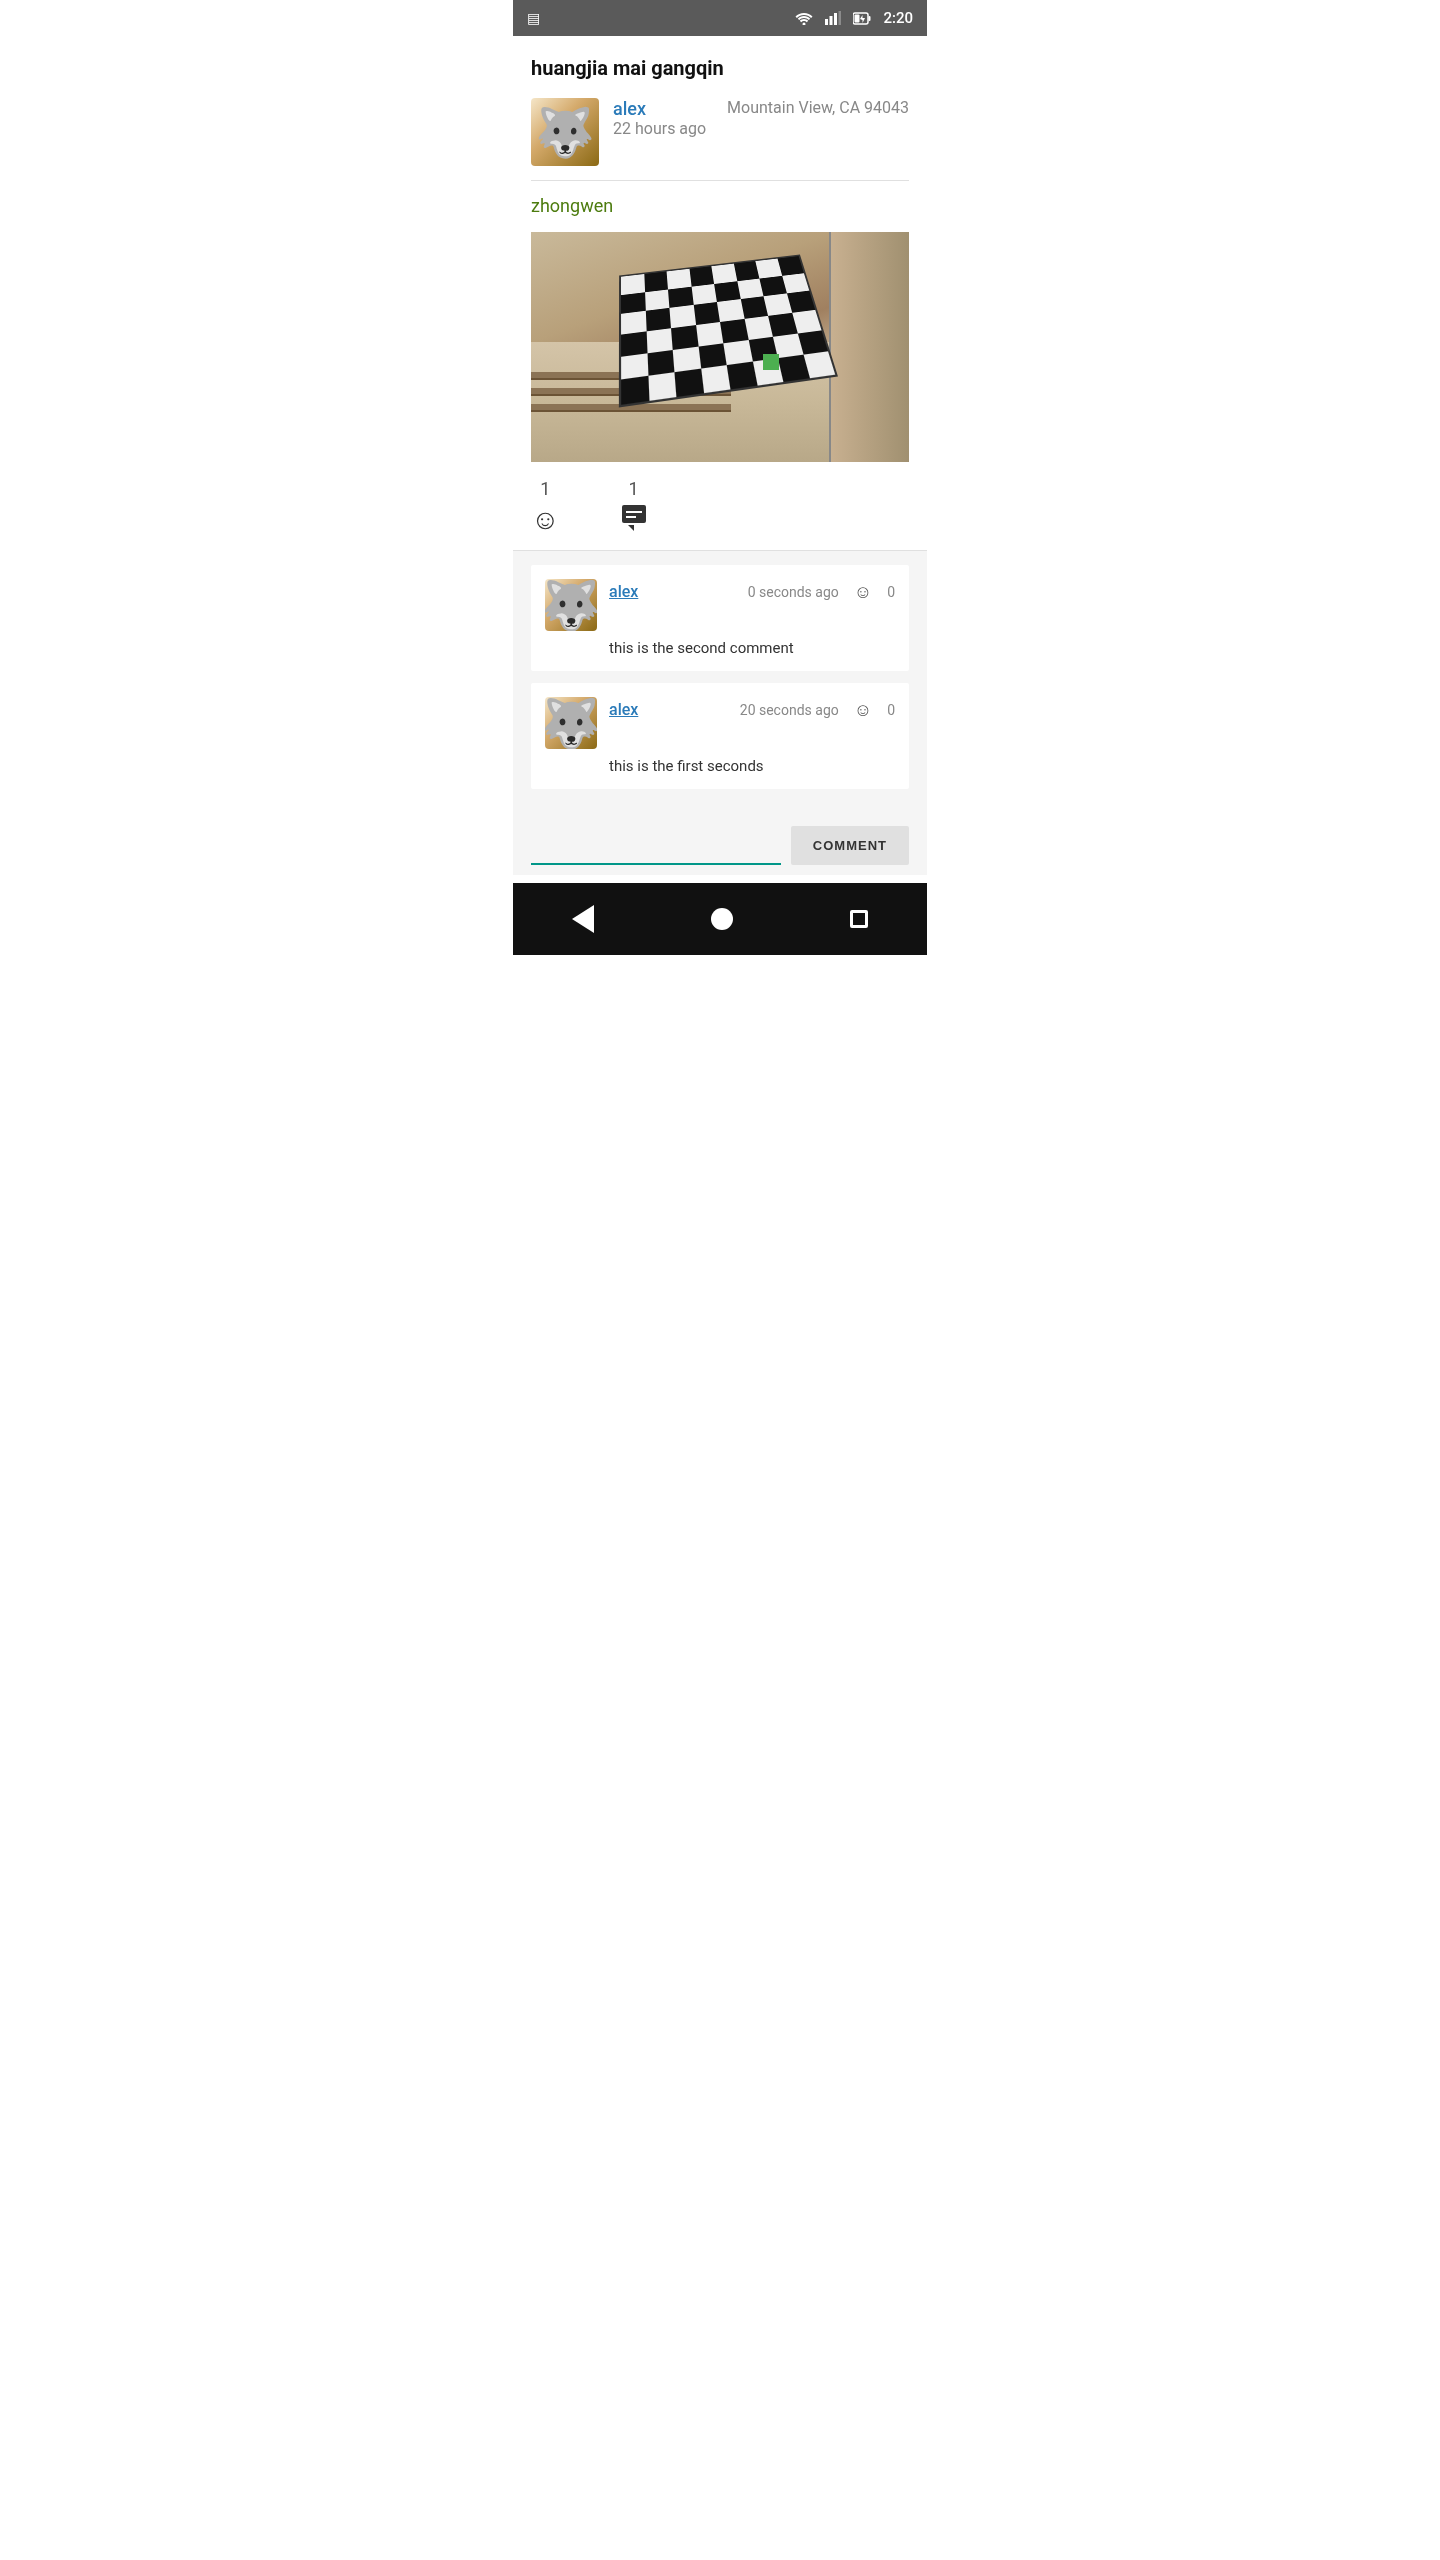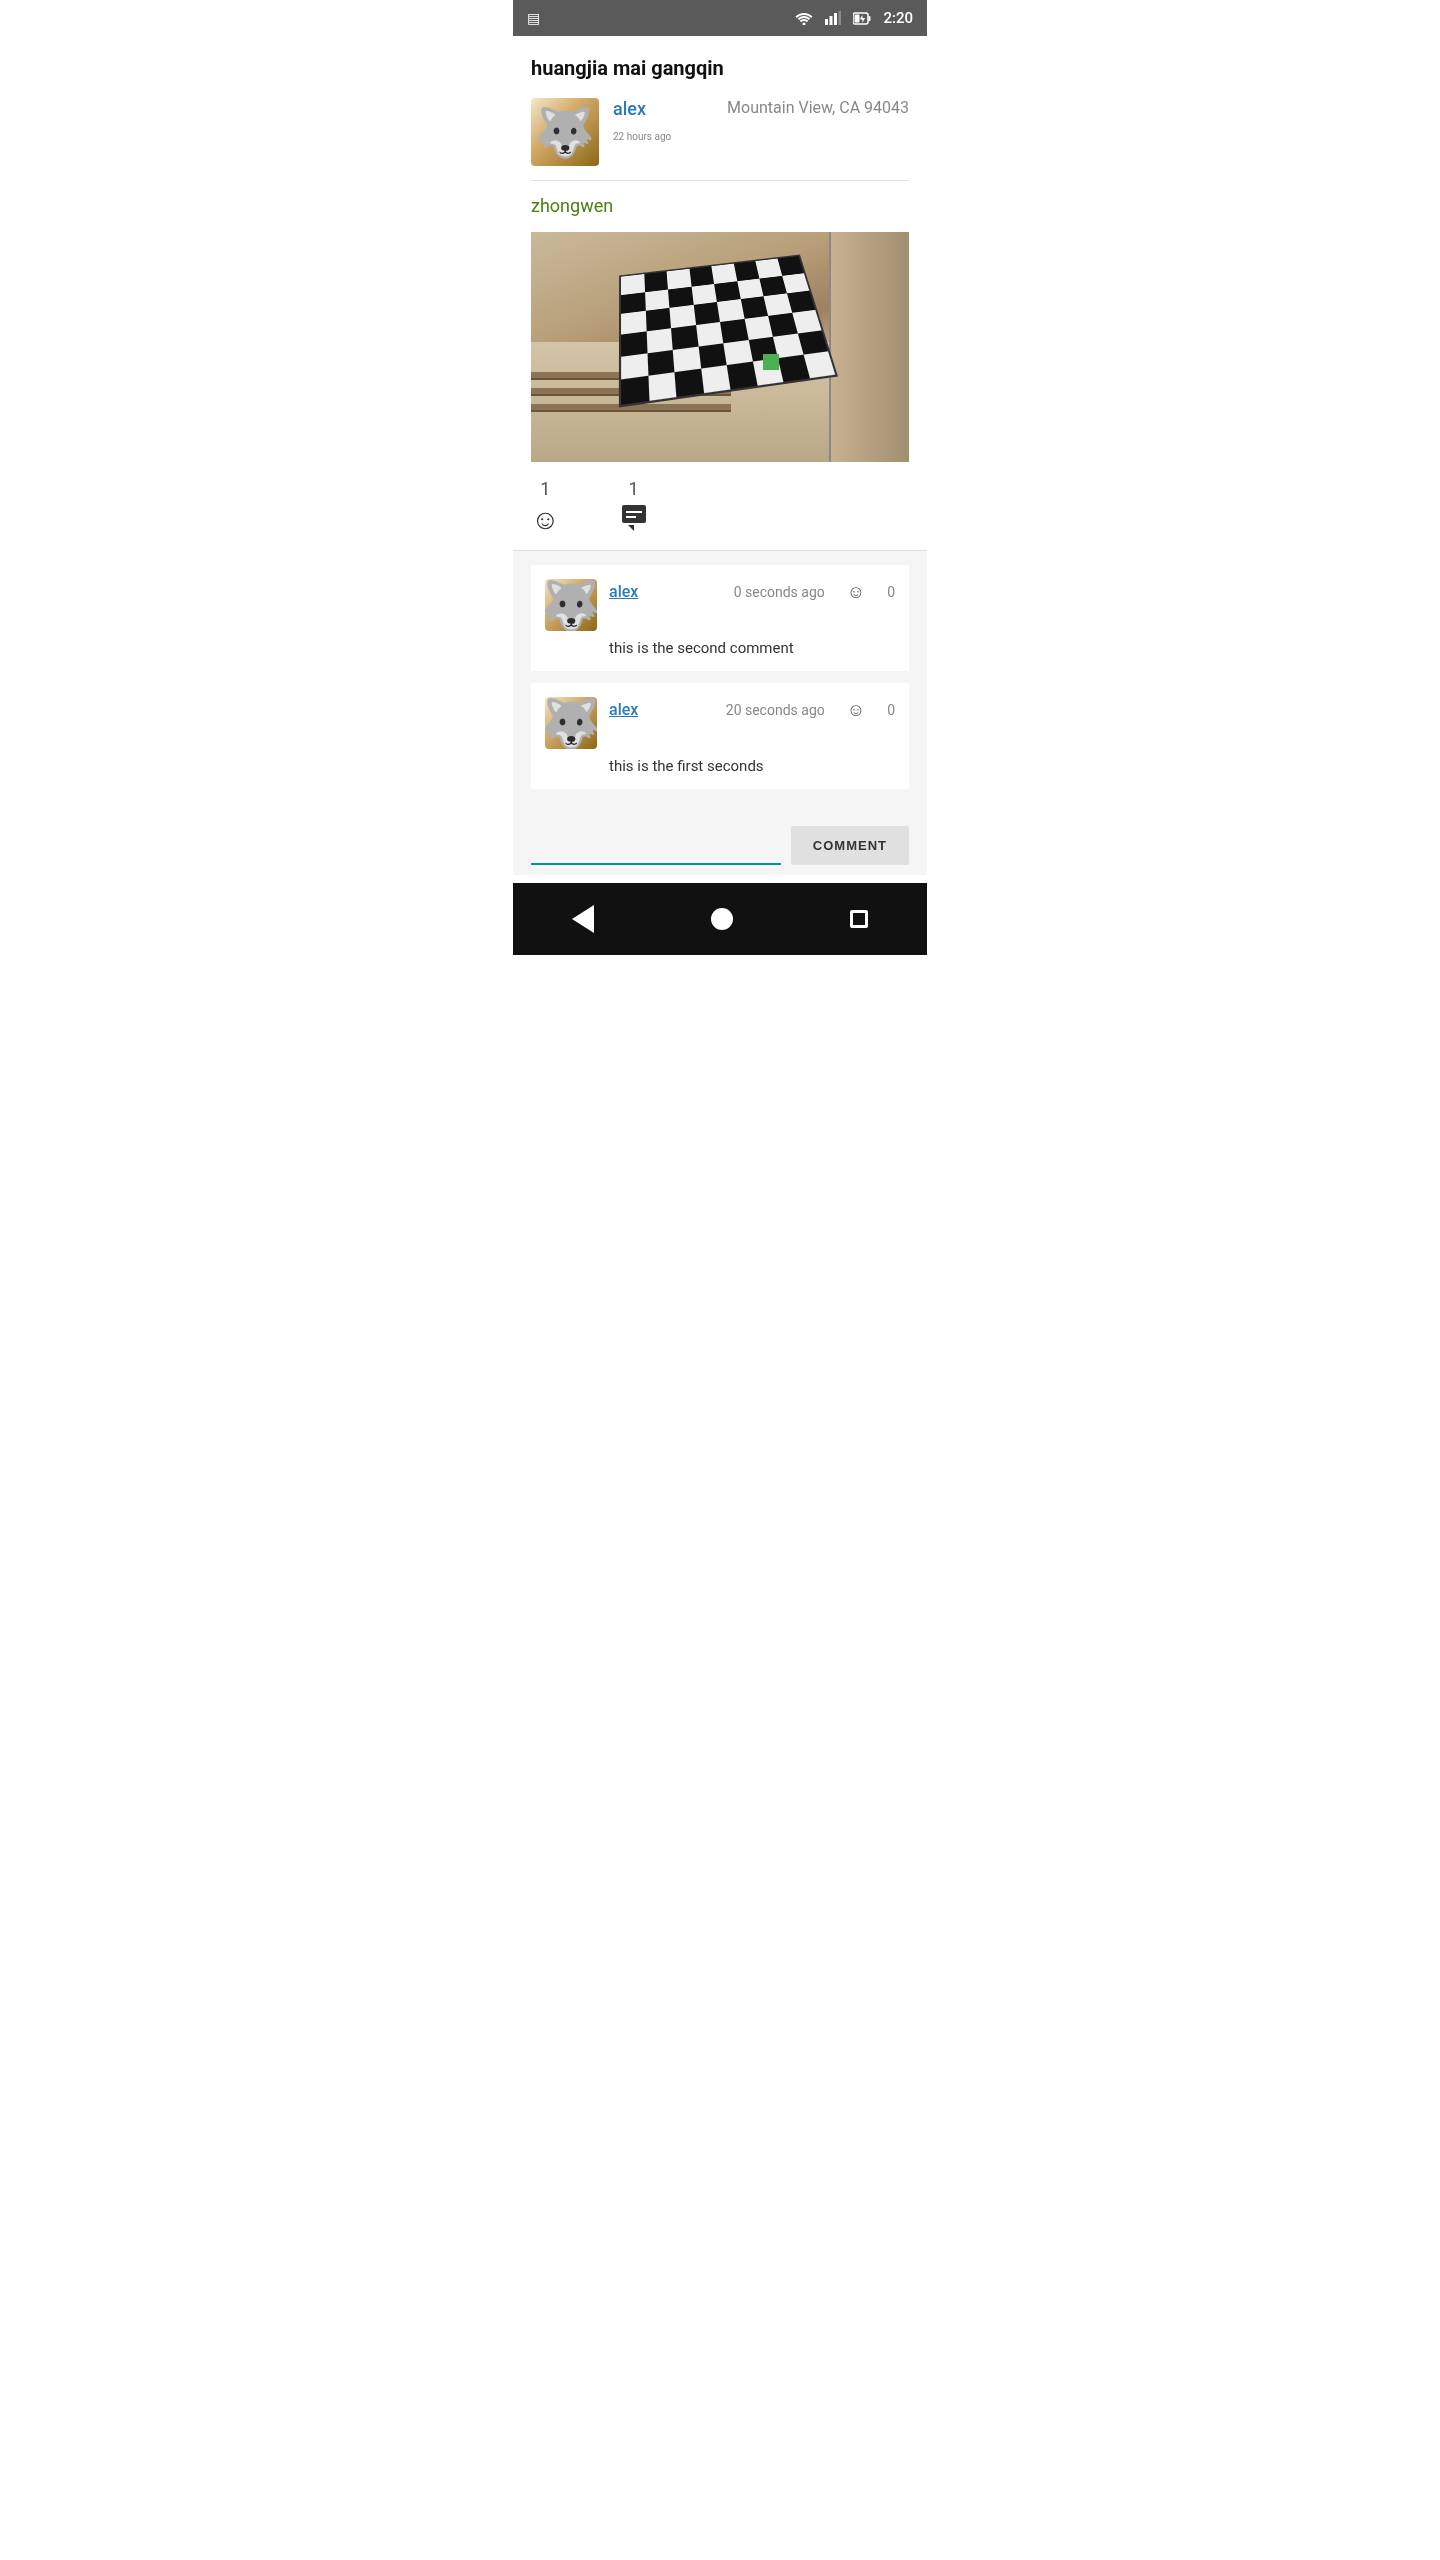--- a/index.html
+++ b/index.html
@@ -85,23 +85,23 @@
       text-decoration: none;
     }
 
     .post-location {
       font-size: 16px;
       color: #888;
       float: right;
     }
 
     .post-time {
-      font-size: 10px;
+      font-size: 16px;
       color: #888;
-      margin-top: 12px;
+      margin-top: 0;
       display: block;
     }
 
     .divider {
       border: none;
       border-top: 1px solid #e0e0e0;
       margin: 14px 0;
     }
 
     .post-description {
@@ -252,21 +252,21 @@
 
     .comment-username {
       color: #2b7bb9;
       font-size: 16px;
       font-weight: 500;
     }
 
     .comment-time-wrapper {
       display: flex;
       align-items: center;
-      gap: 22px;
+      gap: 15px;
       float: right;
       margin-top: 2px;
     }
 
     .comment-time {
       font-size: 14px;
       color: #888;
     }
 
     .comment-emoji {

